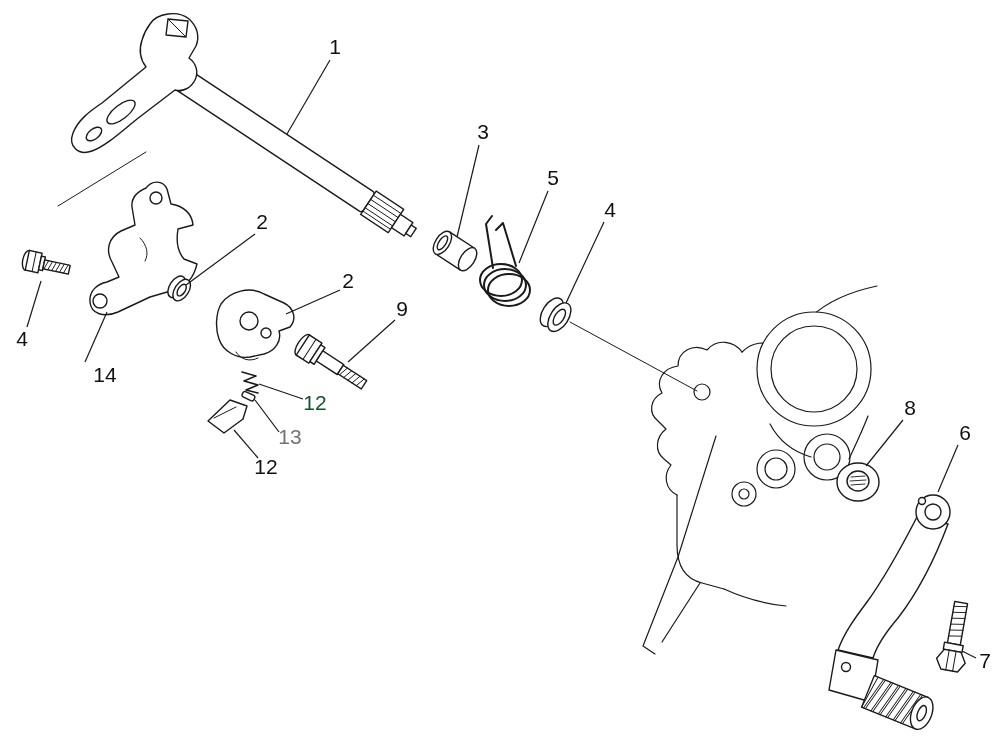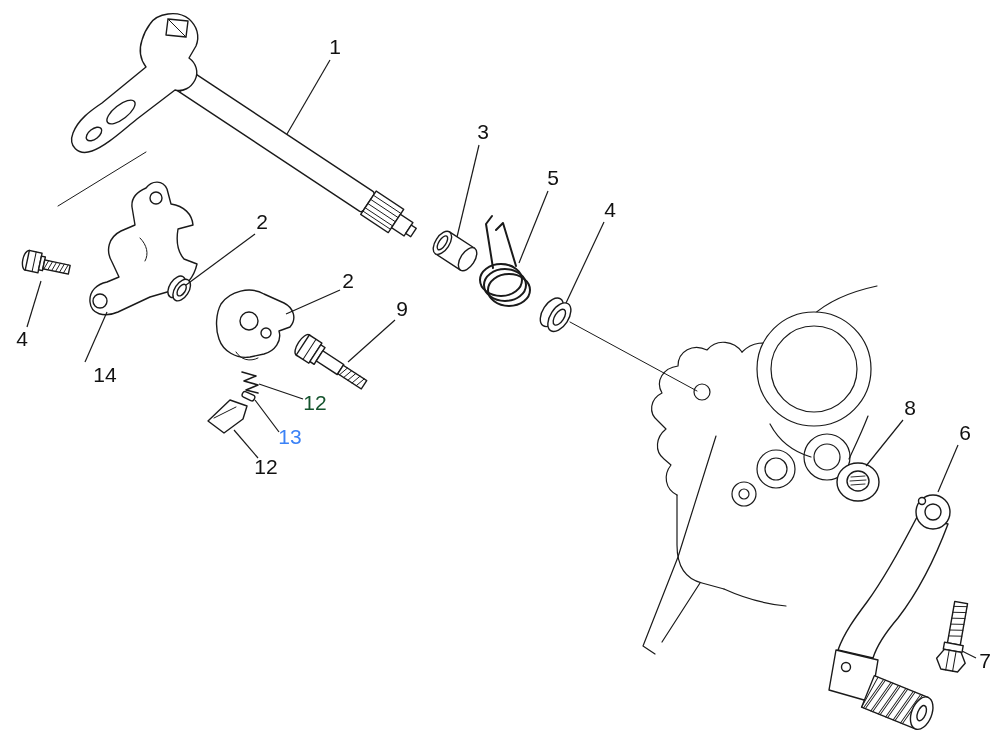--- a/index.html
+++ b/index.html
@@ -248,18 +248,18 @@
       <div class="part-label" style="left: 483px; top: 132px; color: rgb(17, 17, 17);">3</div>
       <div class="part-label" style="left: 610px; top: 210px; color: rgb(17, 17, 17);">4</div>
       <div class="part-label" style="left: 553px; top: 178px; color: rgb(17, 17, 17);">5</div>
       <div class="part-label" style="left: 965px; top: 433px; color: rgb(17, 17, 17);">6</div>
       <div class="part-label" style="left: 985px; top: 661px; color: rgb(17, 17, 17);">7</div>
       <div class="part-label" style="left: 910px; top: 408px; color: rgb(17, 17, 17);">8</div>
       <div class="part-label" style="left: 402px; top: 309px; color: rgb(17, 17, 17);">9</div>
       <div class="part-label" style="left: 262px; top: 222px; color: rgb(17, 17, 17);">2</div>
       <div class="part-label" style="left: 266px; top: 467px; color: rgb(17, 17, 17);">12</div>
       <div class="part-label" style="left: 315px; top: 403px; color: #14532d;">12</div>
-      <div class="part-label" style="left: 290px; top: 437px; color: #3b82f6;">13</div>
+      <div class="part-label" style="left: 290px; top: 437px; color: #737373;">13</div>
       <div class="part-label" style="left: 82px; top: 375px; color: rgb(17, 17, 17); margin-left: 23px;">14</div>
       <div class="part-label" style="left: 22px; top: 339px; color: rgb(17, 17, 17);">4</div>
     </div>
 
 </div>
 
 </body></html>

